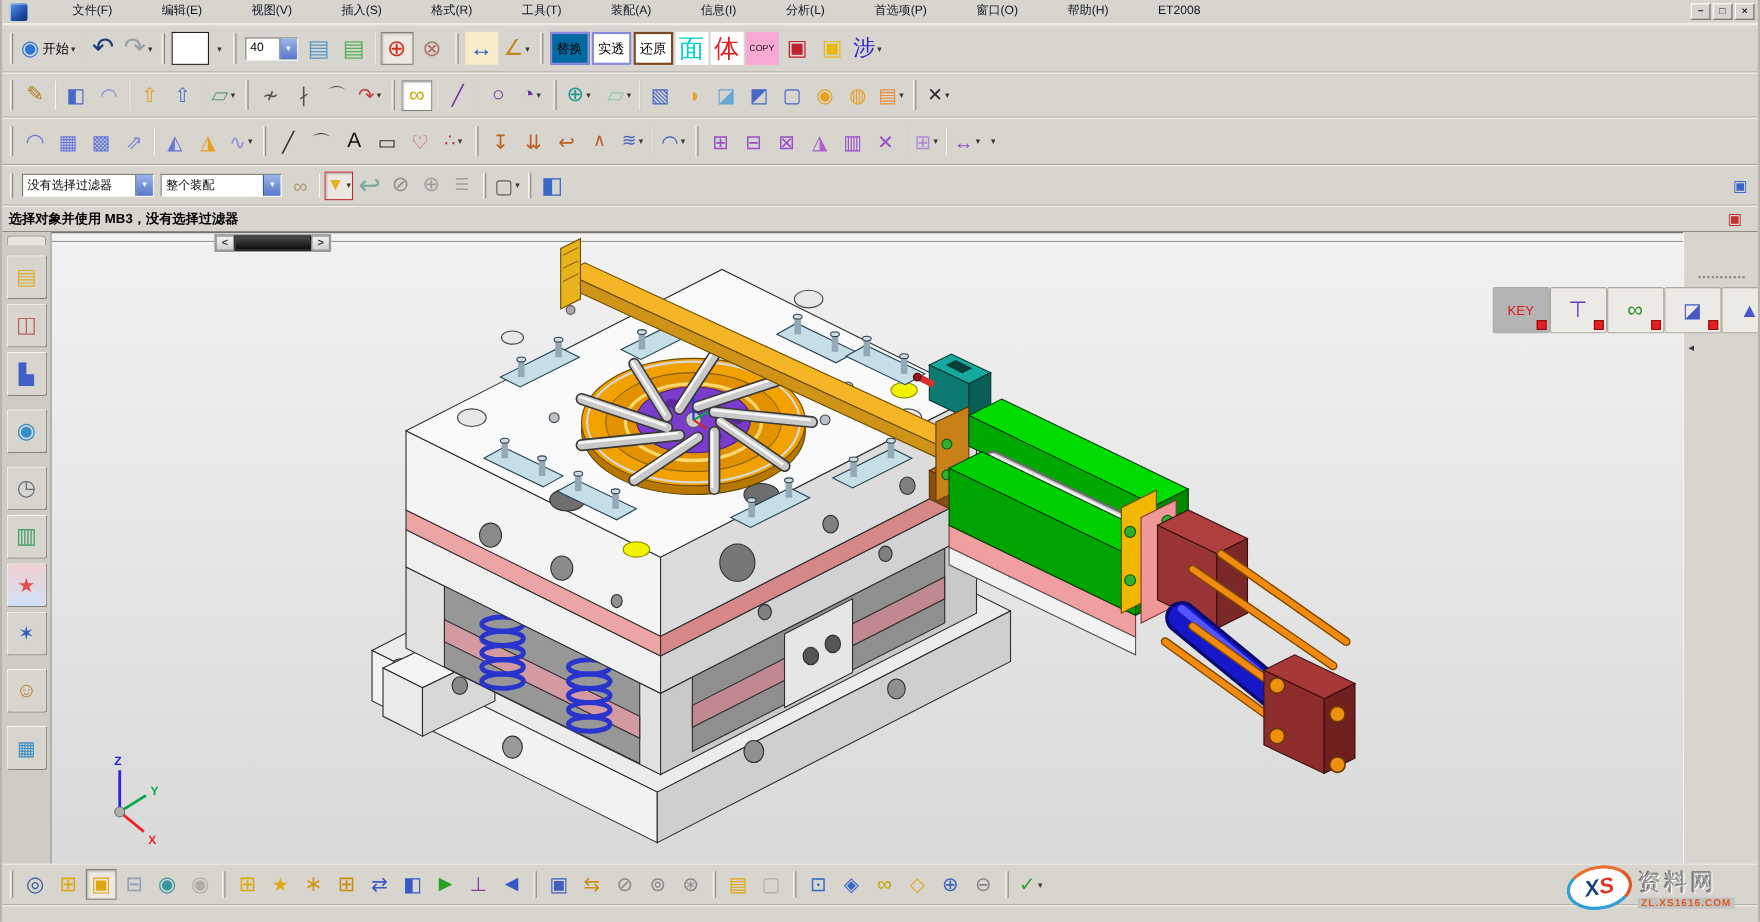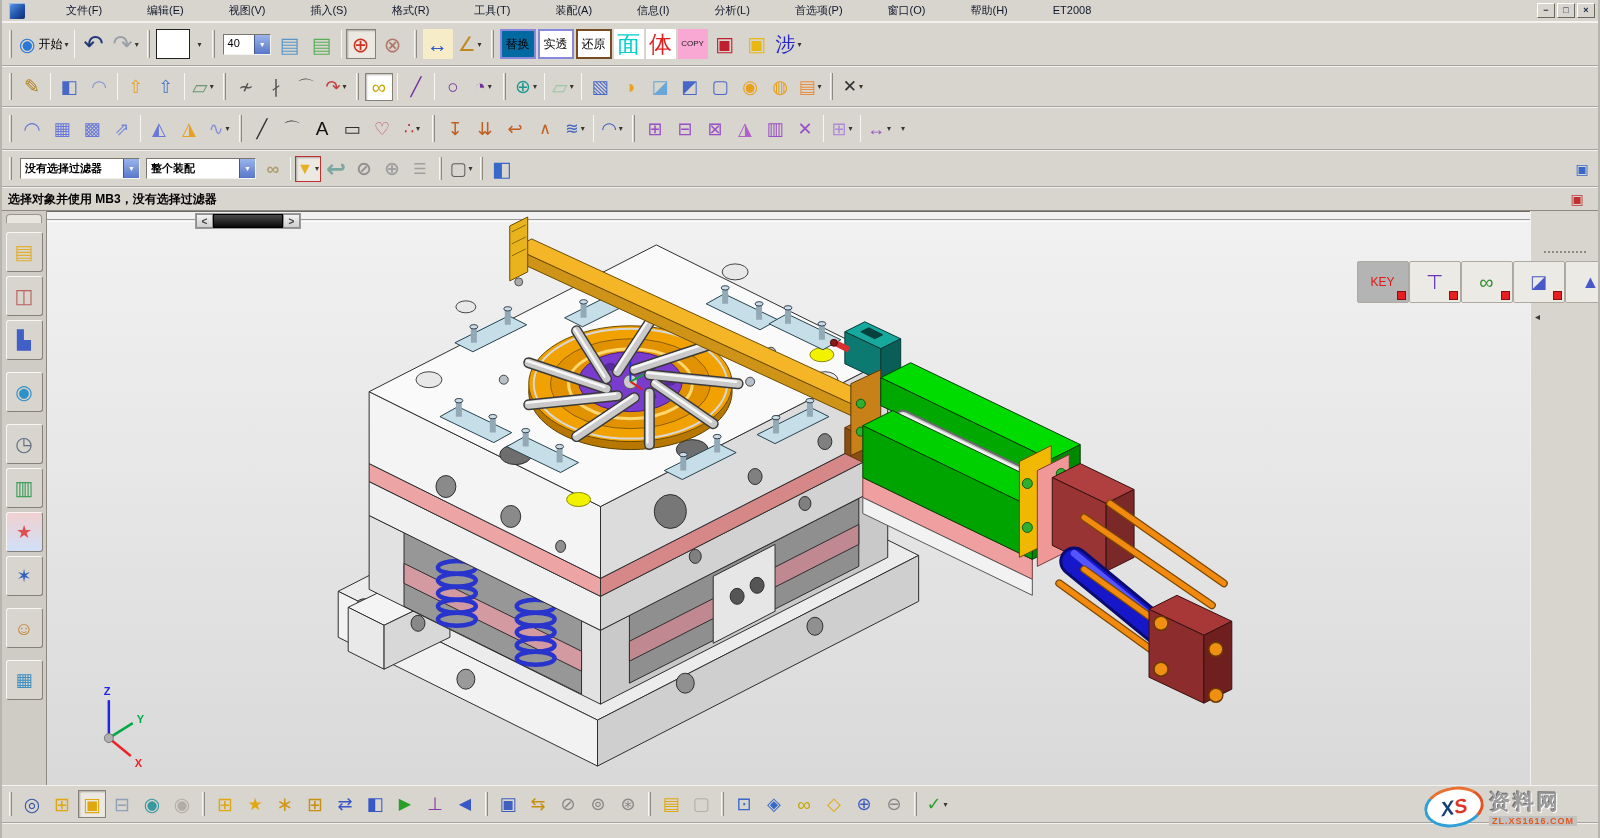--- a/index.html
+++ b/index.html
@@ -10,21 +10,21 @@
   .menu-bar { height:22px; display:flex; align-items:center; background:#d8d4ce; border-bottom:1px solid #f4f2ee; padding:0 3px; }
   .app-icon { width:16px; height:16px; margin:0 4px; background:linear-gradient(135deg,#5a9ae8 0%,#2050a8 60%,#103070 100%); border-radius:2px; box-shadow:inset 1px 1px 0 #9ac0f0; }
   .menu-item { padding:2px 8px; display:flex; align-items:center; }
   .menu-item .glyph { font-size:11px; color:#0f172a;margin-left:29px; }
   .win-controls { margin-left:auto; display:flex; }
   .win-btn { width:18px; height:15px; margin-left:2px; display:flex; align-items:center; justify-content:center; background:#d8d4ce; border:1px solid; border-color:#fff #6a6660 #6a6660 #fff; }
   .win-btn .glyph { font-size:9px; color:#102040; font-weight:bold; }
 
   
   .tbrow { display:flex; align-items:center; background:#d8d4ce; border-top:1px solid #f4f2ee; border-bottom:1px solid #a8a49c; padding:0 2px; }
-  .r1 { height:44px; } .r2 { height:41px; } .r3 { height:43px; } .selbar { height:37px;font-weight:bold; } .btmbar { height:38px; }
+  .r1 { height:44px; } .r2 { height:41px; } .r3 { height:43px; } .selbar { height:37px; } .btmbar { height:38px; }
   .tb-btn { min-width:28px; height:28px; display:flex; align-items:center; justify-content:center; position:relative; border:1px solid transparent; margin:0 1px; }
   .r1 .tb-btn { min-width:30px; height:30px; }
   .selbar .tb-btn { min-width:26px; height:26px; }
   .tb-btn.pressed { border:1px solid #86827a; background:#ece9e2; box-shadow:inset 1px 1px 2px rgba(0,0,0,.28); }
   .tb-btn.disabled .glyph { color:#b2aea6 !important; }
   .glyph { font-size:18px; line-height:1; }
   .lbl { font-size:12px; margin-left:3px; color:#000; }
   .dd { font-size:8px; margin-left:2px; color:#3a362e; }
   .badge { position:absolute; right:2px; bottom:2px; width:9px; height:9px; background:#e62020; border:1px solid #8a0e0e; }
   .grip { width:3px; height:68%; border-left:1px solid #f8f6f2; border-right:1px solid #8e8a82; margin:0 5px; }
@@ -57,21 +57,21 @@
   .rp-grip { width:42px; height:3px; border-top:2px dotted #8e8a82; margin-bottom:5px; }
   .right-panel .tb-btn { width:52px; min-width:52px; height:42px; margin:2px 0; background:#eceae4; border:1px solid #aeaaa2; border-radius:2px; }
   .rp-arrow { margin-top:6px; align-self:flex-start; margin-left:4px; font-size:10px; color:#3a3a3a; }
 
   
   .bottom-edge { height:15px; background:#d8d4ce; border-top:1px solid #f4f2ee; }
   .watermark { position:absolute; right:4px; bottom:2px; width:170px; height:58px; display:flex; align-items:center; gap:5px; z-index:20; }
   .wm-oval { width:60px; height:40px; border-radius:50%; border:3px solid #2f9fd8; border-top-color:#e87030; border-right-color:#e05525; background:#fff; display:flex; align-items:center; justify-content:center; transform:rotate(-10deg); font-style:italic; font-weight:bold; font-size:20px; }
   .wm-x { color:#16427a; } .wm-s { color:#e03525; }
   .wm-right { display:flex; flex-direction:column; align-items:flex-start; }
-  .wm-site { font-weight:bold; font-size:21px; letter-spacing:3px; color:#9c9c9c; text-shadow:1px 1px 0 #ffffff, -1px -1px 0 #6e6e6e; }
+  .wm-site { font-weight:normal; font-size:21px; letter-spacing:3px; color:#9c9c9c; text-shadow:1px 1px 0 #ffffff, -1px -1px 0 #6e6e6e; }
   .wm-url { font-size:9px; font-weight:bold; color:#e05a20; background:#c2c2c2; padding:0 3px; letter-spacing:1px; }
   .spacer { flex:1; }
 </style>
 </head>
 <body>
 
 <div class="menu-bar">
   <div class="app-icon"></div>
   <div style="display:flex">
       <div class="menu-item">

